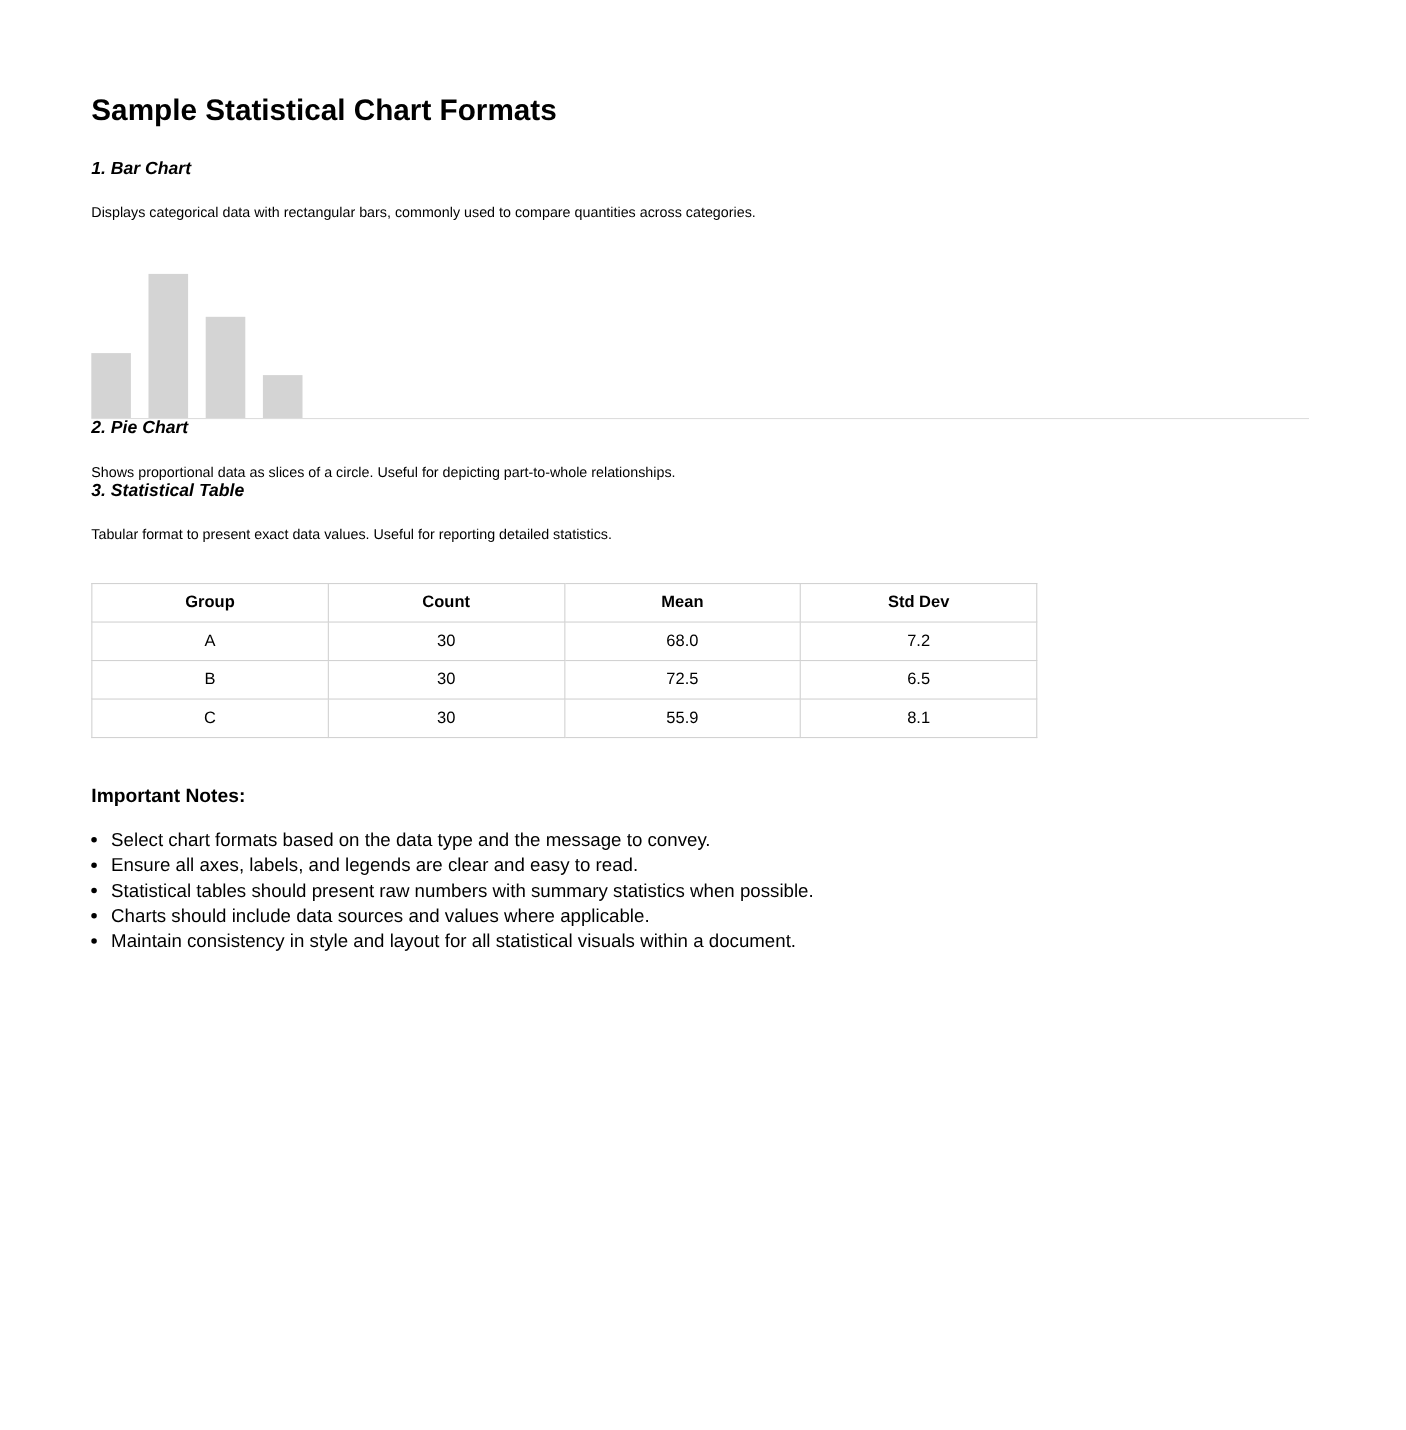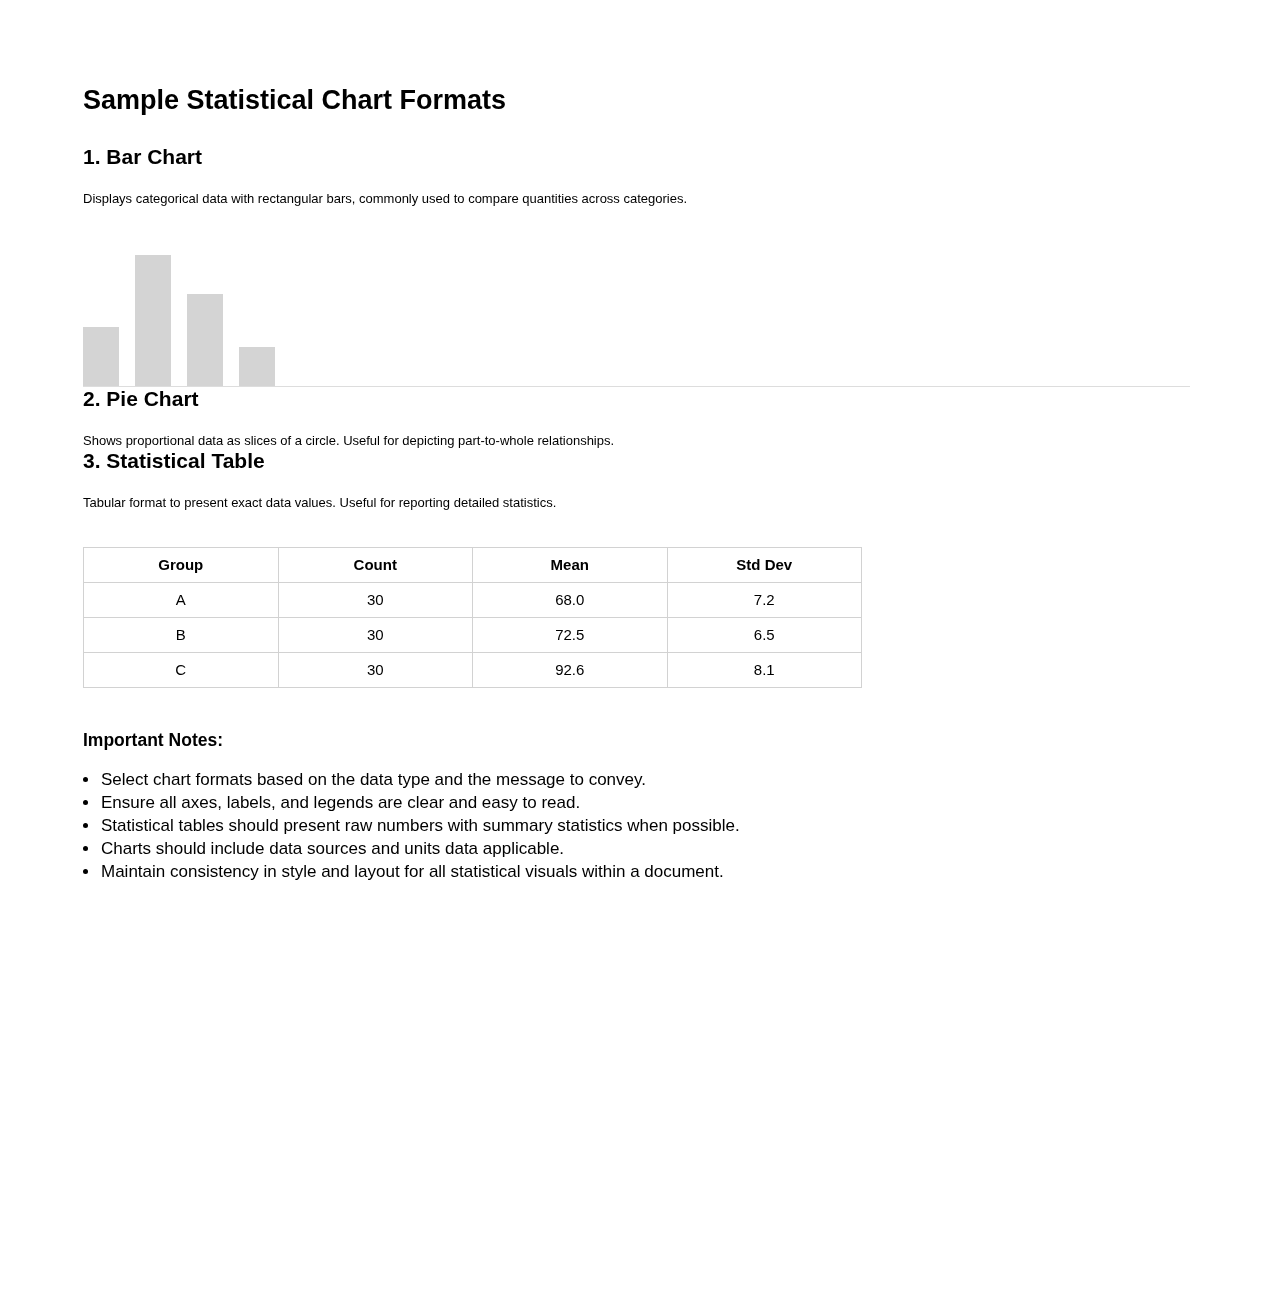--- a/index.html
+++ b/index.html
@@ -12,24 +12,25 @@
   }
   .page { padding: 86px 88px 80px 83px; }
 
   h1[data-name="page-title"] {
     font-size: 27px;
     font-weight: bold;
     line-height: 1.1;
     margin: 0 0 29px 0;
   }
   h2.section-heading {
-    font-size: 21px;
+    font-size: 16px;
     font-weight: bold;
     line-height: 1.1;
     margin: 0 0 24px 0;
+    font-style: italic;
   }
   p.desc {
     font-size: 13px;
     line-height: 1.15;
     margin: 0;
   }
 
   
   .bar-chart { margin-top: 49px; }
   .bars {
@@ -72,21 +73,21 @@
     height: 14px;
     margin-top: 4px;
     margin-right: 8px;
     flex: 0 0 auto;
   }
 
   
   .table-section-heading { margin-top: 55px; }
   table.stats {
     margin-top: 36px;
-    width: 779px;
+    width: 860px;
     border-collapse: collapse;
     table-layout: fixed;
     font-size: 15px;
   }
   table.stats th, table.stats td {
     border: 1px solid #d2d2d2;
     text-align: center;
     padding: 8px 4px;
     line-height: 18px;
   }
@@ -156,31 +157,31 @@
         </tr>
         <tr data-name="table-row">
           <td data-name="cell-group">B</td>
           <td data-name="cell-count">30</td>
           <td data-name="cell-mean">72.5</td>
           <td data-name="cell-stddev">6.5</td>
         </tr>
         <tr data-name="table-row">
           <td data-name="cell-group">C</td>
           <td data-name="cell-count">30</td>
-          <td data-name="cell-mean">92.6</td>
+          <td data-name="cell-mean">55.9</td>
           <td data-name="cell-stddev">8.1</td>
         </tr>
       </tbody>
     </table>
   </section>
 
   <div class="notes" data-name="important-notes-section">
     <h3 data-name="important-notes-heading">Important Notes:</h3>
     <ul data-name="important-notes-list">
       <li data-name="note-item">Select chart formats based on the data type and the message to convey.</li>
       <li data-name="note-item">Ensure all axes, labels, and legends are clear and easy to read.</li>
       <li data-name="note-item">Statistical tables should present raw numbers with summary statistics when possible.</li>
-      <li data-name="note-item">Charts should include data sources and units data applicable.</li>
+      <li data-name="note-item">Charts should include data sources and values where applicable.</li>
       <li data-name="note-item">Maintain consistency in style and layout for all statistical visuals within a document.</li>
     </ul>
   </div>
 
 </div>
 
 </body></html>

